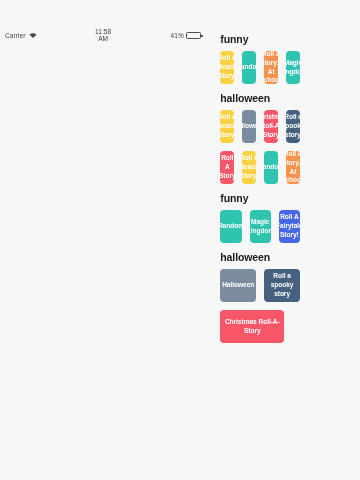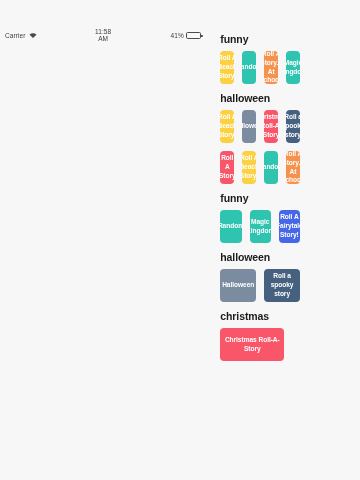--- a/index.html
+++ b/index.html
@@ -179,20 +179,19 @@
         </div>
       </div>
       <div class="section">
         <div class="section-title">halloween</div>
         <div class="card-row">
           <div class="card" style="background: rgb(123, 140, 160);">Halloween</div>
           <div class="card" style="background: rgb(70, 97, 127);">Roll a spooky story</div>
         </div>
       </div>
       <div class="section">
-        <div class="section-title">christmas</div>
         <div class="card-row">
           <div class="card" style="background: rgb(249, 86, 106);">Christmas Roll-A-Story</div>
         </div>
       </div>
     </div>
 
 </div>
 
 </body></html>

